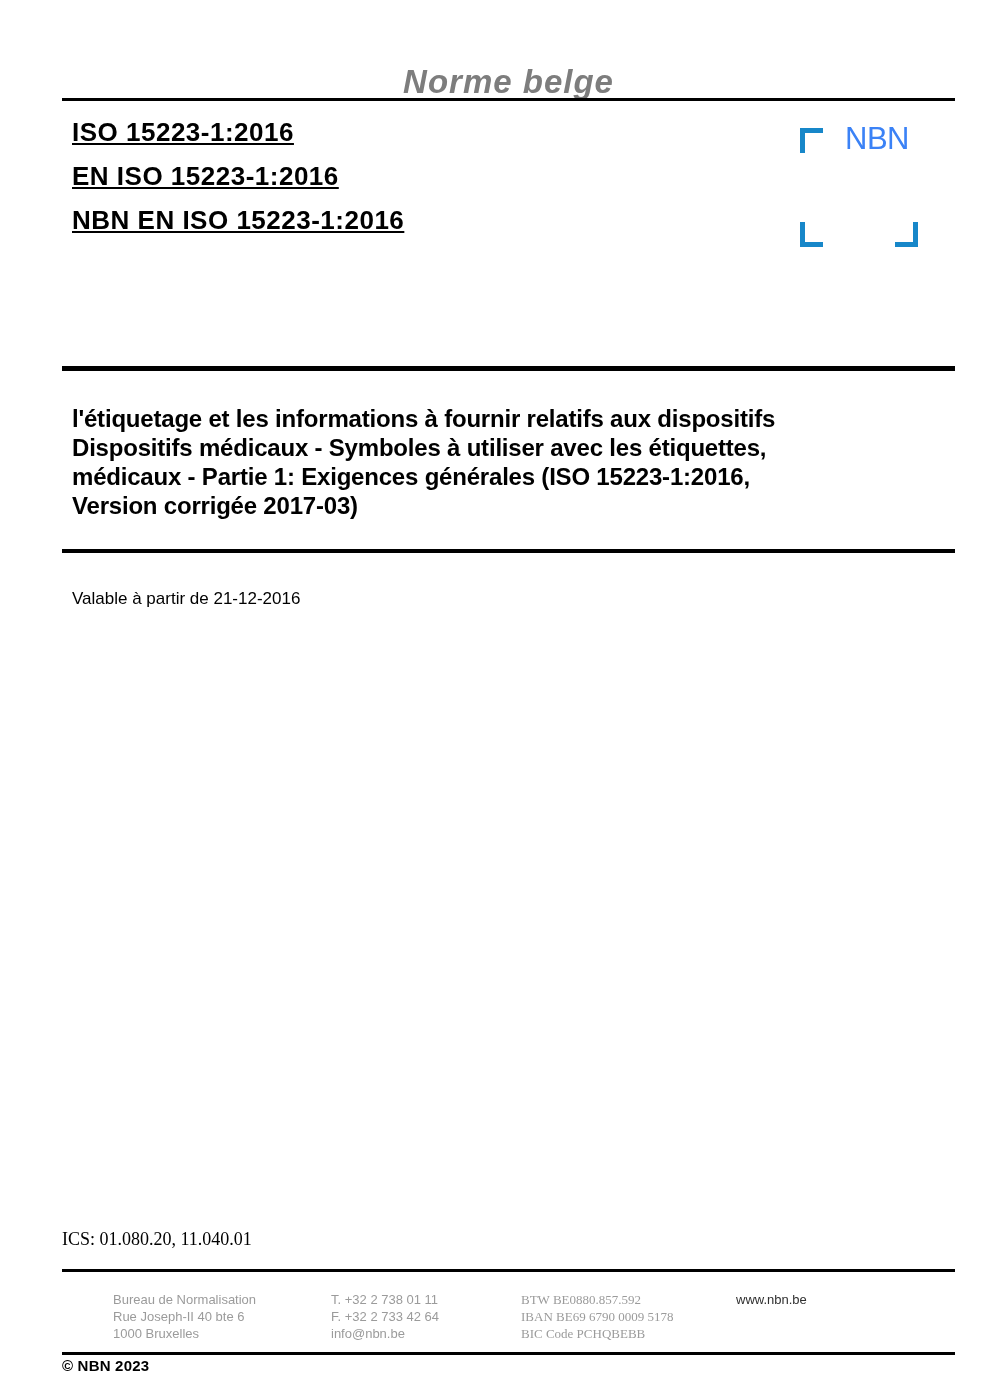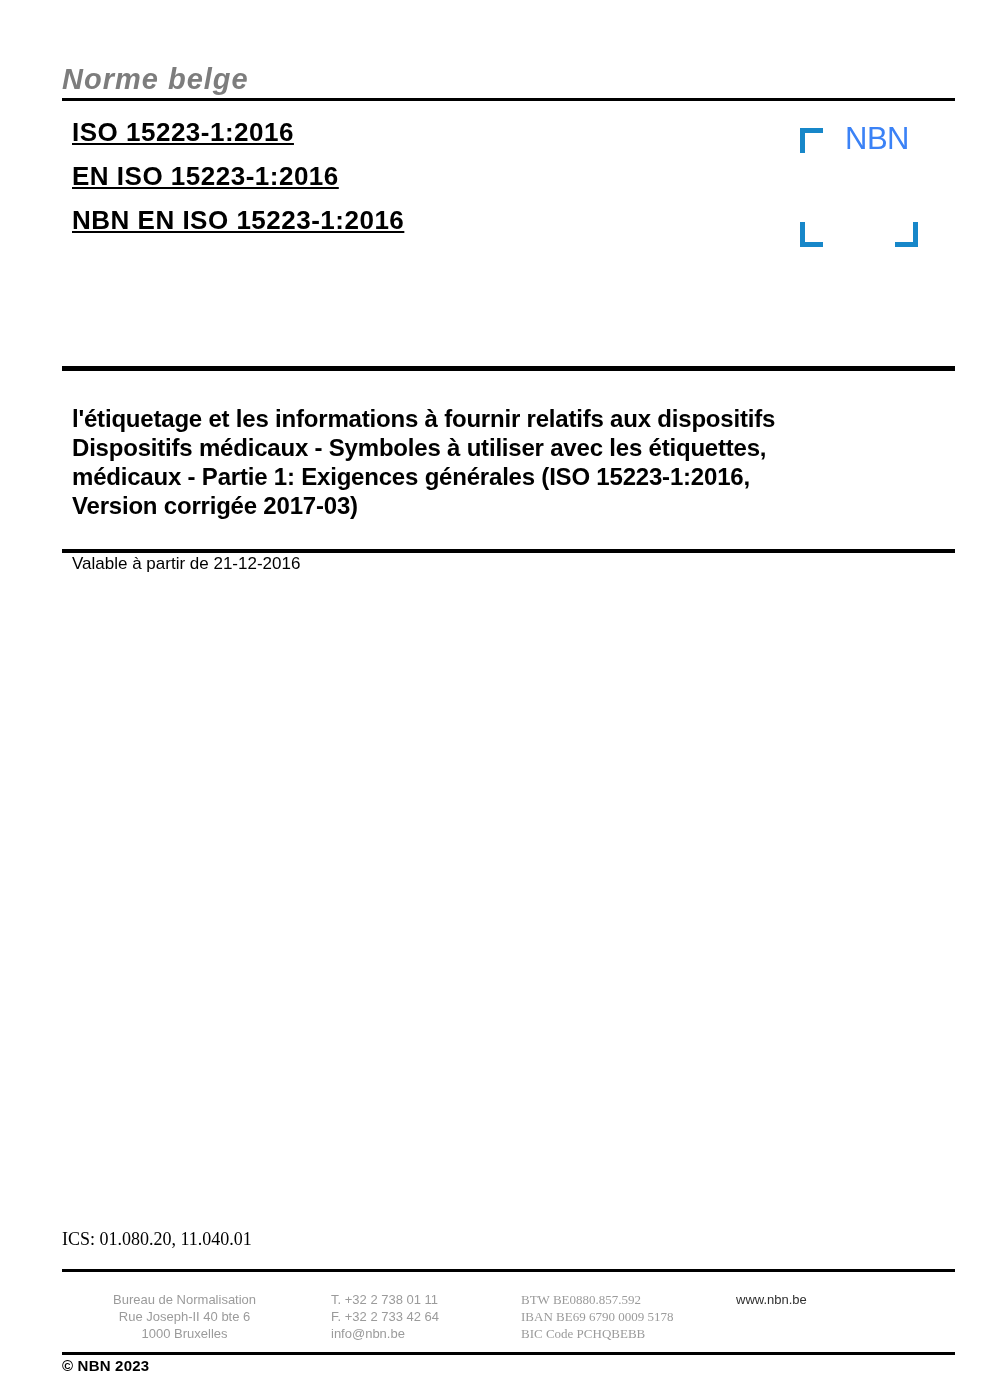--- a/index.html
+++ b/index.html
@@ -27,22 +27,22 @@
   .rule-title-top   { top: 366px;  height: 5px; }
   .rule-title-bottom{ top: 549px;  height: 4px; }
   .rule-footer-top  { top: 1269px; height: 3px; }
   .rule-bottom      { top: 1352px; height: 3px; }
 
   .norme-belge {
     position: absolute;
     top: 63px;
     left: 62px;
     width: 893px;
-    text-align: left;
-    font-size: 29px;
+    text-align: center;
+    font-size: 33px;
     font-weight: bold;
     font-style: italic;
     color: #7d7d7d;
     letter-spacing: 1px;
   }
 
   .standards {
     position: absolute;
     left: 72px;
     top: 110px;
@@ -107,21 +107,21 @@
     letter-spacing: -0.2px;
     white-space: nowrap;
   }
 
   .valid-from, .replaces {
     position: absolute;
     left: 72px;
     font-size: 17px;
     line-height: 20px;
   }
-  .valid-from { top: 554px; text-align: right; }
+  .valid-from { top: 589px; text-align: right; }
   .replaces   { top: 630px; }
 
   .ics-line {
     position: absolute;
     left: 62px;
     top: 1229px;
     font-family: "Liberation Serif", serif;
     font-size: 18px;
   }
 
@@ -129,21 +129,21 @@
     position: absolute;
     top: 1291px;
     left: 0;
     width: 992px;
     height: 55px;
   }
   .footer-col {
     position: absolute;
     top: 0;
   }
-  .footer-col-1 { left: 113px; text-align: center; }
+  .footer-col-1 { left: 113px; }
   .footer-col-2 { left: 331px; }
   .footer-col-3 { left: 521px; font-family: Liberation Serif, serif; }
   .footer-col-4 { left: 736px; }
   .footer-line {
     font-size: 13px;
     line-height: 17px;
     color: #9b9b9b;
     white-space: nowrap;
   }
   .footer-col-4 .footer-line {

